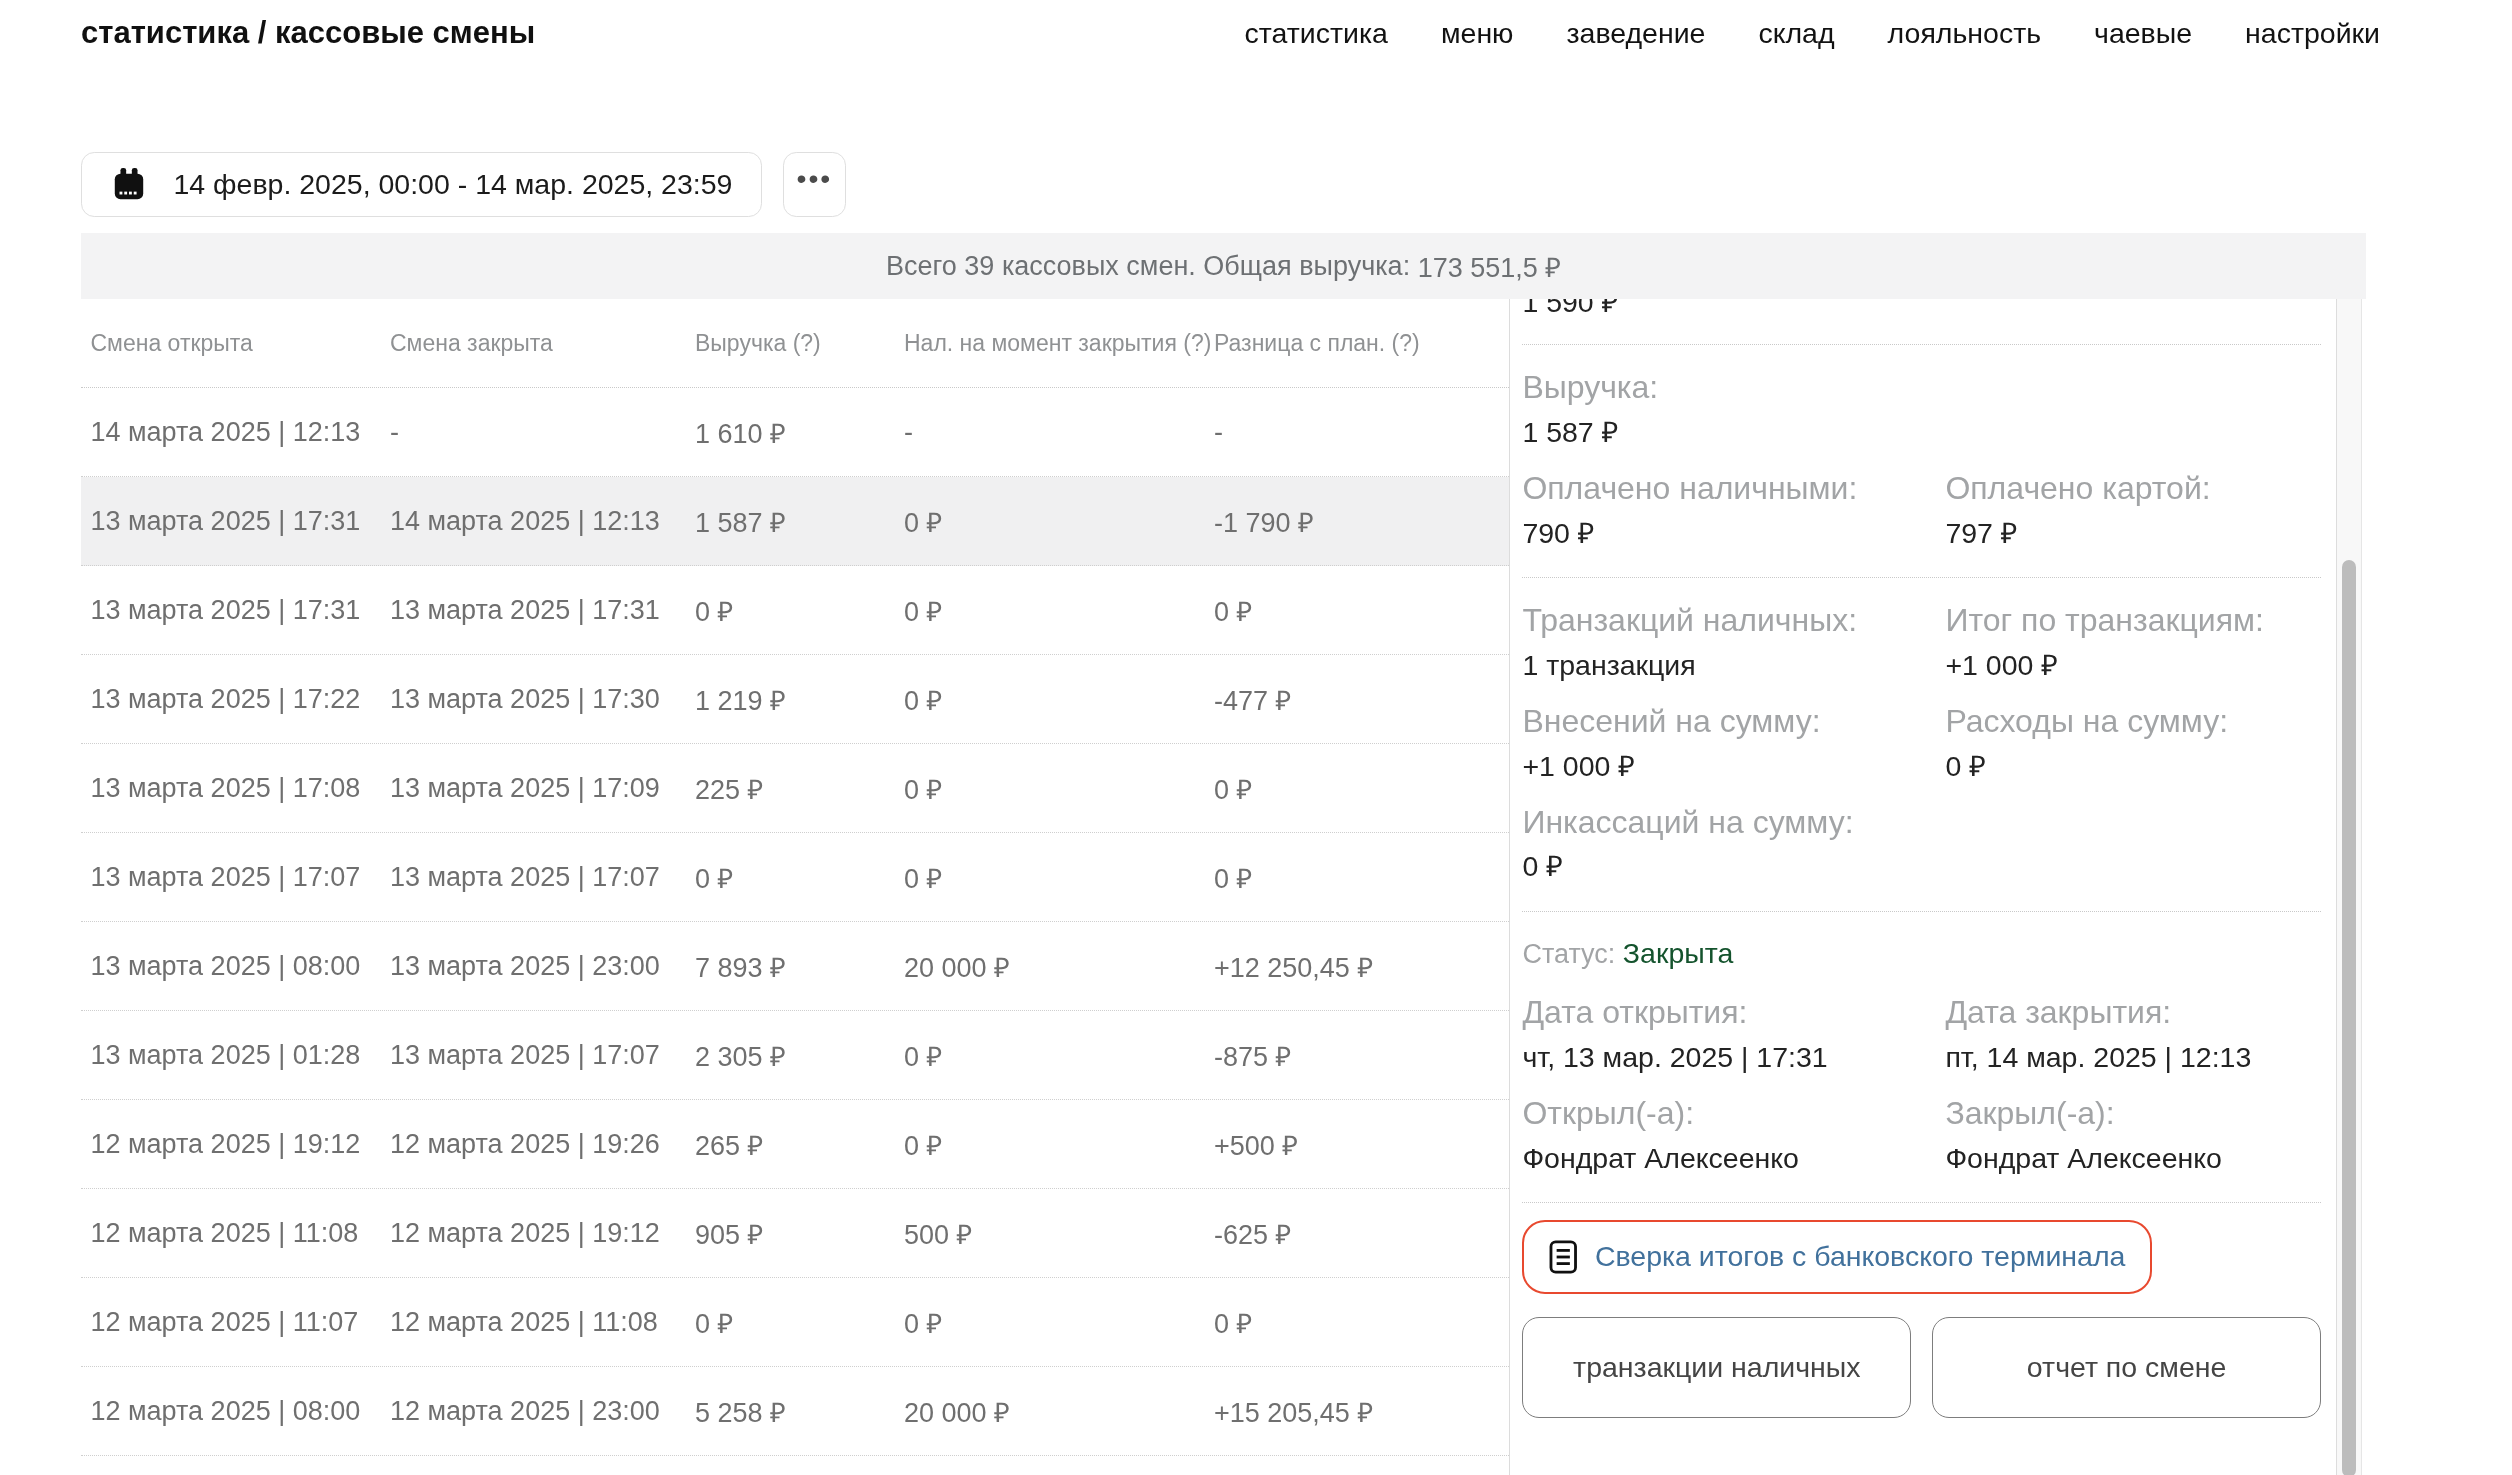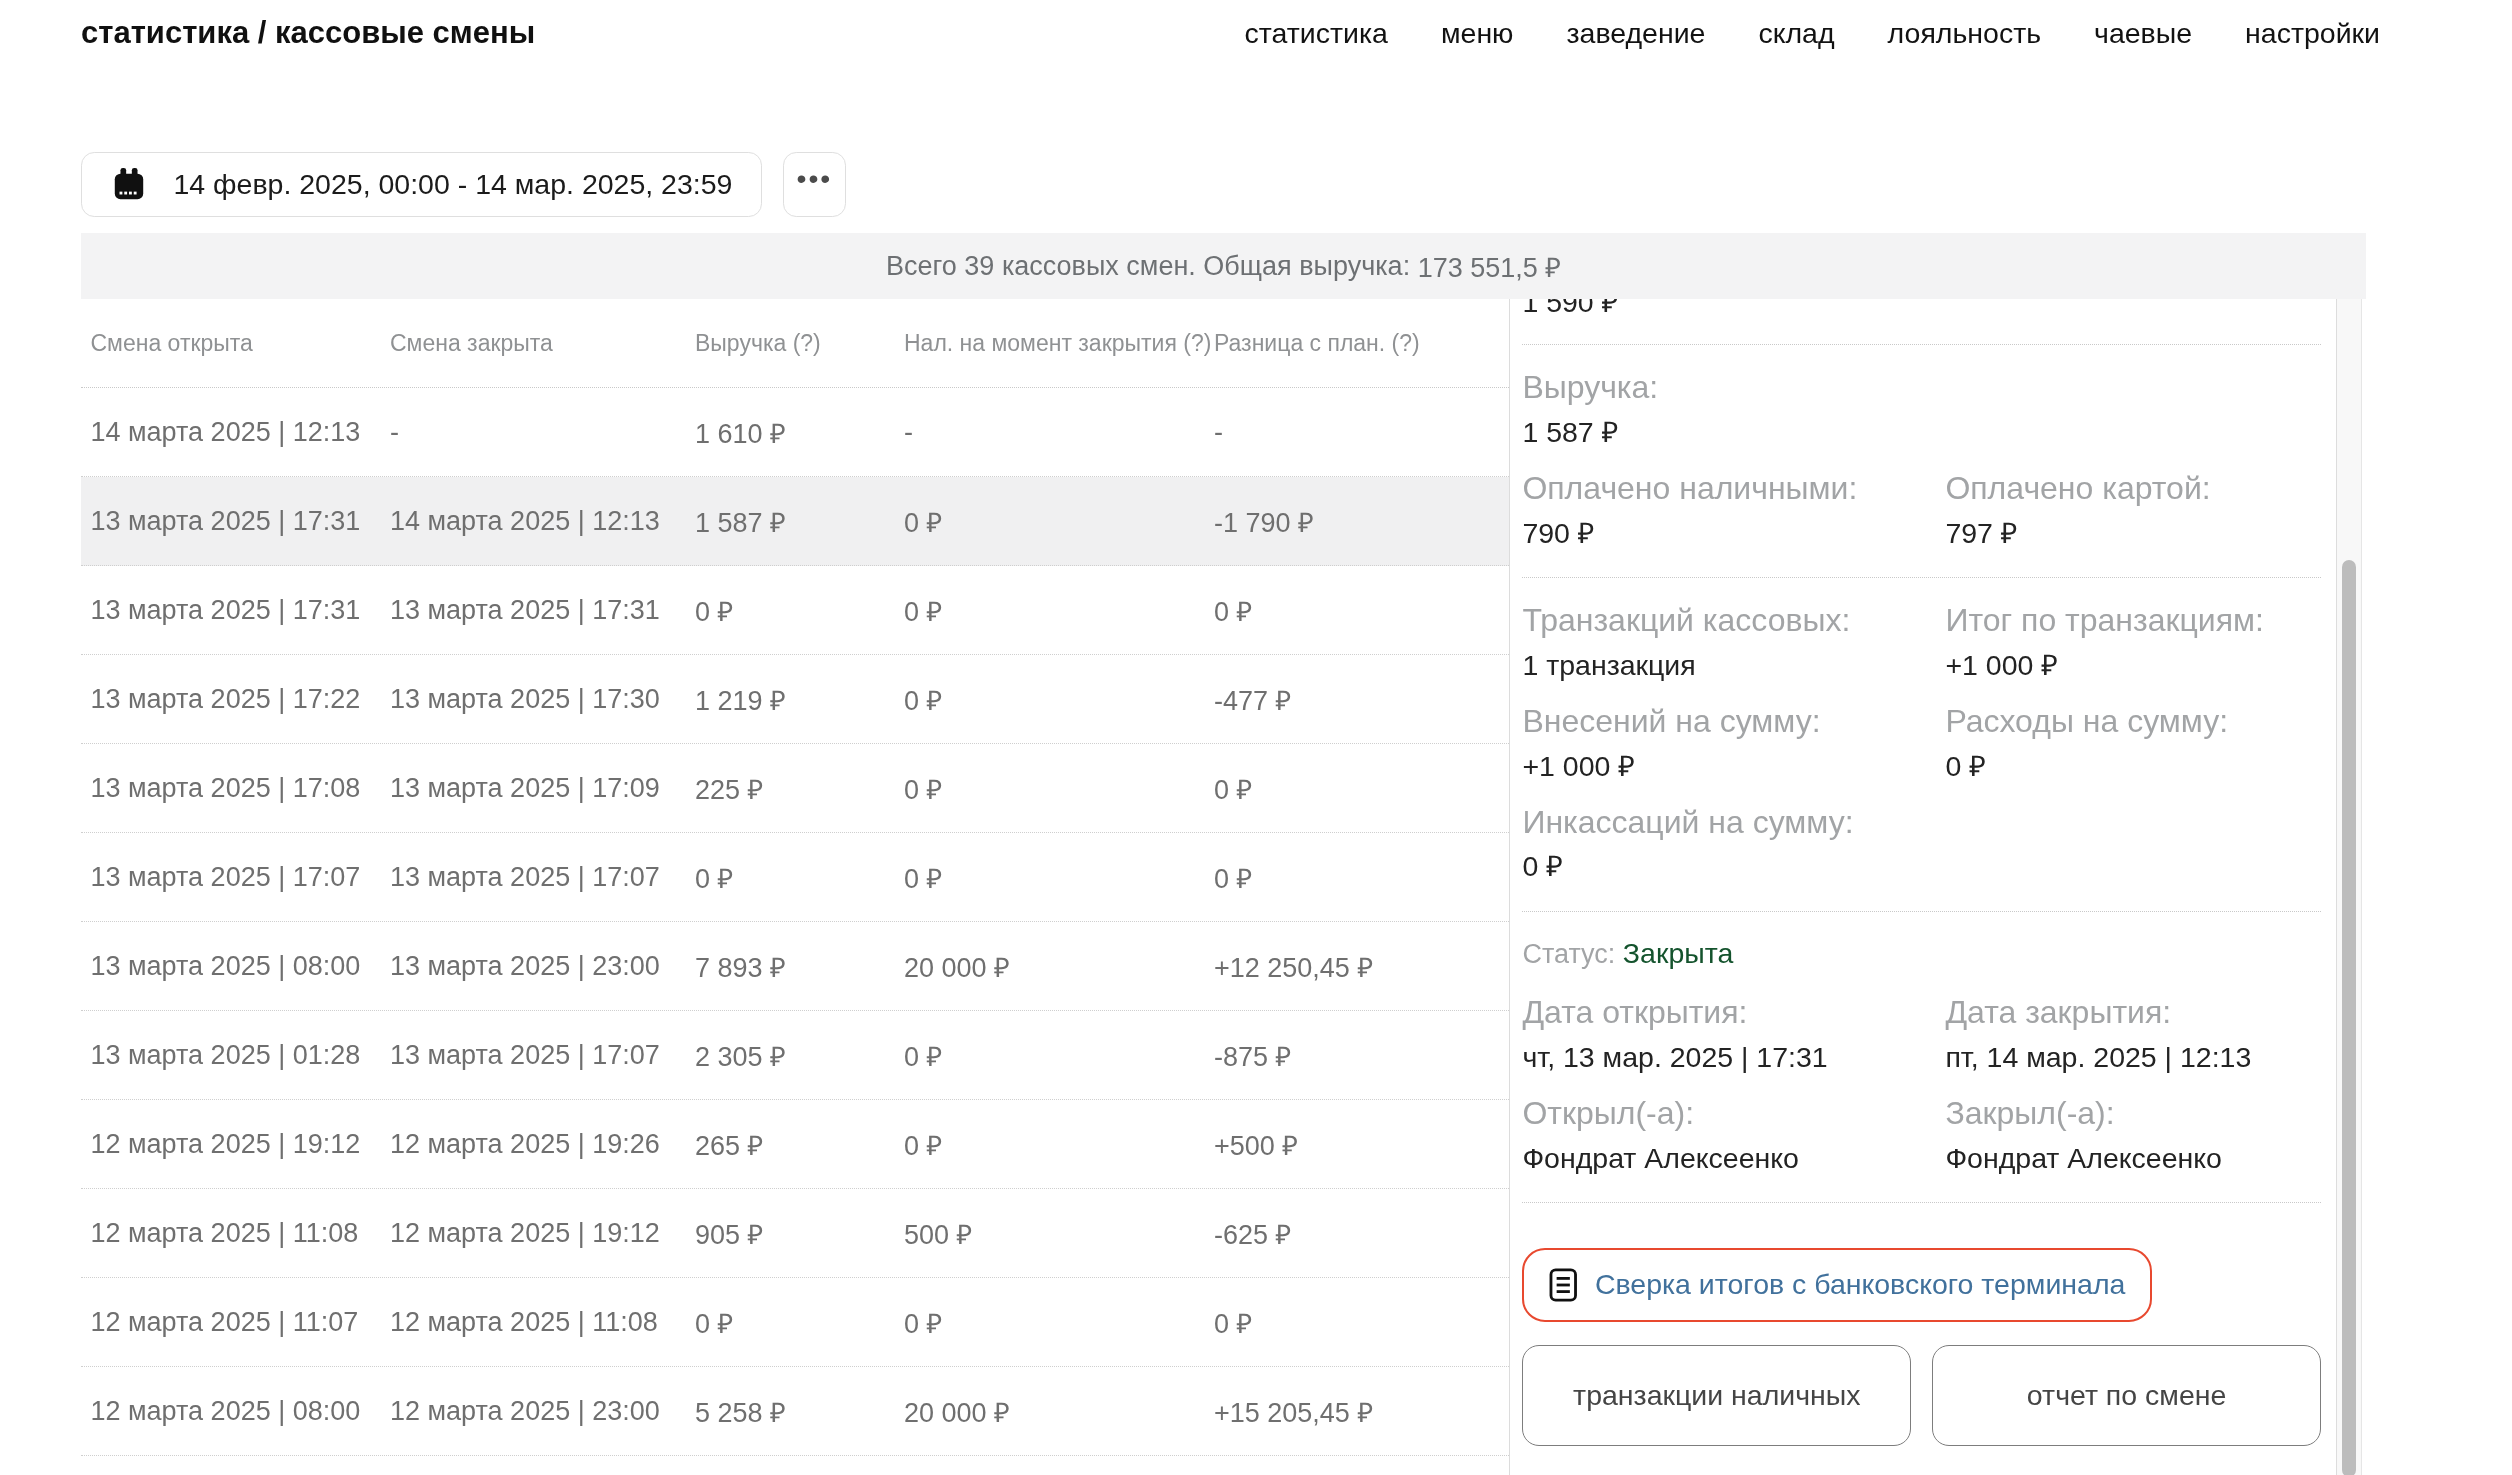--- a/index.html
+++ b/index.html
@@ -47,21 +47,21 @@
   .fgrid { display:grid; grid-template-columns:423px auto; }
   .field { margin-bottom:23px; }
   .field.full { grid-column:1 / -1; }
   .flabel { font-size:32px; color:#a2a4a6; line-height:1.08; white-space:nowrap; }
   .fvalue { font-size:28.5px; color:#232323; line-height:1.08; margin-top:12.4px; white-space:nowrap; }
   .status-line { margin-bottom:25px; }
   .status-label { font-size:27px; color:#a2a4a6; }
   .status-val { font-size:28.5px; color:#14532d; margin-left:7.6px; }
   .sec-actions { padding:17px 0 0; }
   .link-box { display:inline-flex; align-items:center; gap:17px; height:74px; padding:0 25px;
-              border:2.9px solid #e8492f; border-radius:23px; background:#fff;margin-top:28px; }
+              border:2.9px solid #e8492f; border-radius:23px; background:#fff; }
   .doc-icon { display:inline-flex; }
   .link { font-size:28.5px; color:#41719c; text-decoration:none; cursor:pointer; white-space:nowrap; }
   .btn-row { display:flex; gap:21px; margin-top:23px; }
   .panel-btn { flex:1; height:101px; border:1.9px solid #7d7d7d; border-radius:17px;
                background:#fff; font-size:28.5px; color:#454545; cursor:pointer;
                font-family:"Liberation Sans", sans-serif; }
 
   
   .scroll-track { position:absolute; left:2336px; top:299px; width:26px; height:1177px;
                   background:#f8f8f8; border-left:1px solid #dddddd; border-right:1px solid #e6e6e6; }
@@ -219,21 +219,21 @@
           </div>
           <div class="field">
             <div class="flabel">Оплачено картой:</div>
             <div class="fvalue">797 ₽</div>
           </div>
         </div>
       </div>
       <div class="sec">
         <div class="fgrid">
           <div class="field">
-            <div class="flabel">Транзакций кассовых:</div>
+            <div class="flabel">Транзакций наличных:</div>
             <div class="fvalue">1 транзакция</div>
           </div>
           <div class="field">
             <div class="flabel">Итог по транзакциям:</div>
             <div class="fvalue">+1 000 ₽</div>
           </div>
           <div class="field">
             <div class="flabel">Внесений на сумму:</div>
             <div class="fvalue">+1 000 ₽</div>
           </div>

